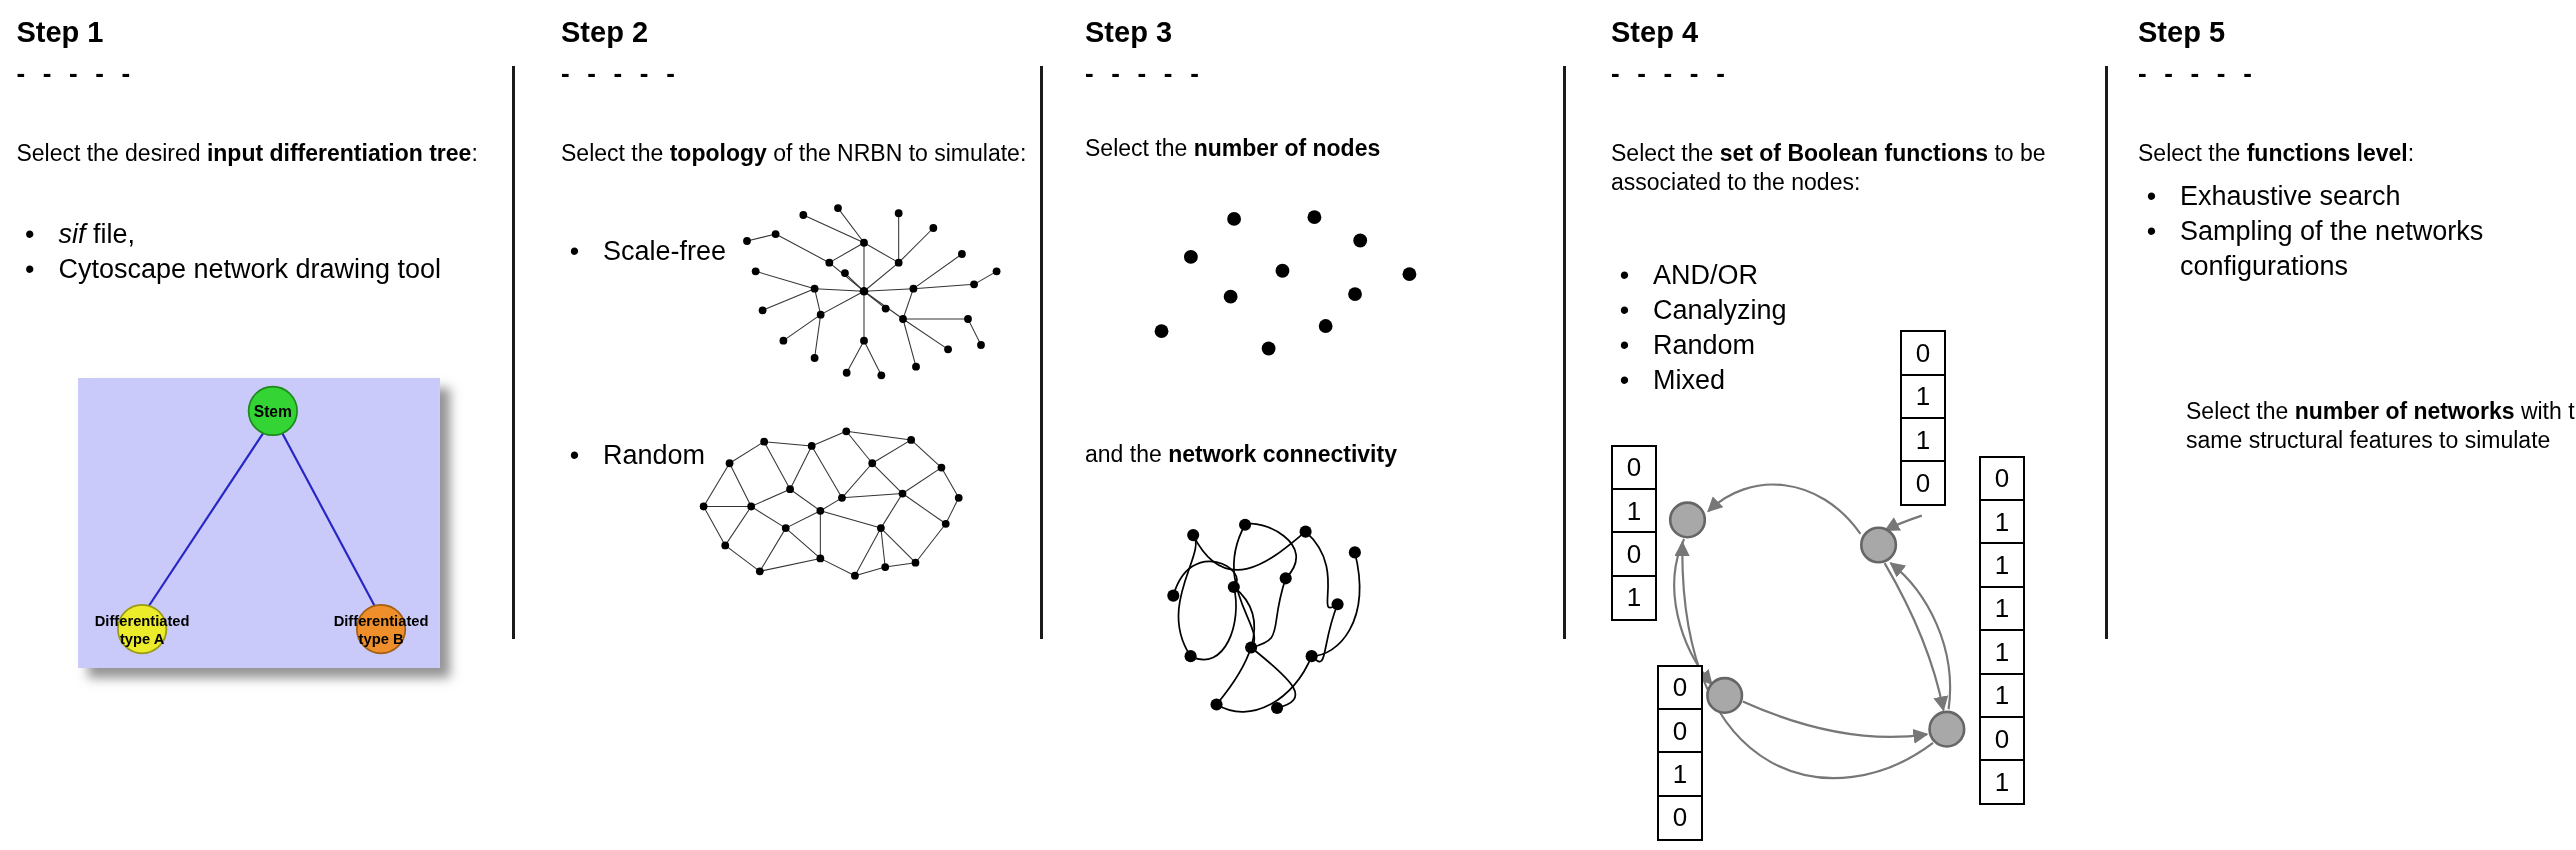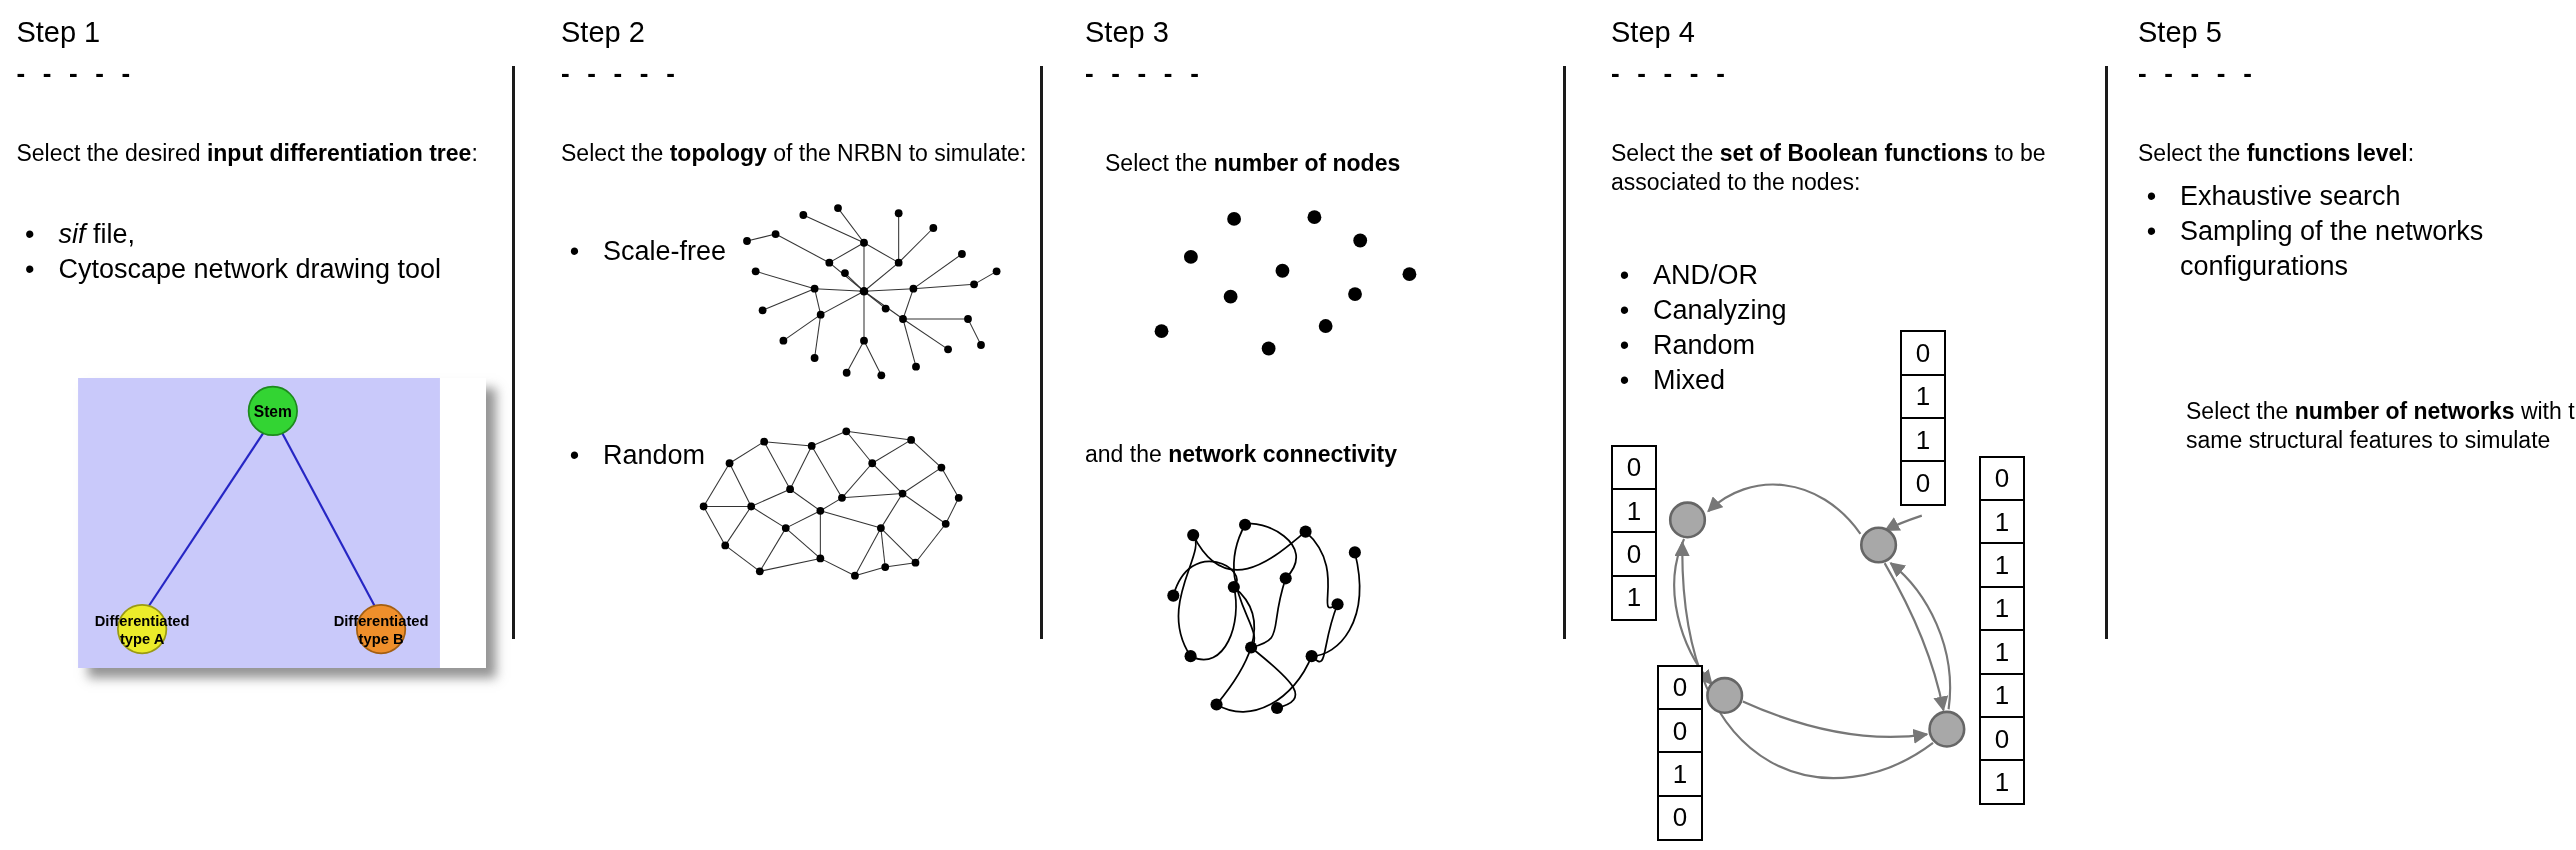--- a/index.html
+++ b/index.html
@@ -3,35 +3,35 @@
 <meta charset="utf-8">
 <style>
   * { box-sizing: border-box; margin: 0; padding: 0; }
   html, body { background: #ffffff; }
   body { font-family: "Liberation Sans", sans-serif; color: #000; }
   .canvas { position: relative; width: 2576px; height: 851px; background: #fff; overflow: hidden; }
 
   .divider { position: absolute; top: 66px; height: 573px; width: 2.6px; background: #1a1a1a; }
 
   .col { position: absolute; top: 15.6px; }
-  .step-title { position: absolute; top: 0; left: 0; font-size: 29px; font-weight: normal; text-align: center; }
+  .step-title { position: absolute; top: 0; left: 0; font-size: 29px; font-weight: bold; text-align: center; }
   .dashes { position: absolute; top: 42px; left: 0; font-size: 26px; font-weight: bold; letter-spacing: 5.2px; white-space: nowrap; }
   .para { position: absolute; left: 0; font-size: 23px; line-height: 1.30; }
   .para b { font-weight: bold; }
 
   .bullets { position: absolute; left: 0; }
   .bullet { display: flex; font-size: 27px; line-height: 1.30; }
   .bullet .dot { width: 42px; padding-left: 8.7px; flex: 0 0 42px; }
   .bullet .btext { flex: 1; }
   .bullet .btext i { font-style: italic; }
 
   .img-abs { position: absolute; }
 
   
-  .tree-fig { position: absolute; left: 62px; top: 362px; width: 408px; height: 290px;
+  .tree-fig { position: absolute; left: 62px; top: 362px; width: 362px; height: 290px;
               box-shadow: 10.4px 10.4px 10.4px rgba(90,90,90,0.65); }
   .tree-fig svg { display: block; }
 
   
   .bool-fig { position: absolute; left: 0; top: 312px; width: 485px; height: 536px; }
   .ttable { position: absolute; display: flex; flex-direction: column; }
   .tcell { width: 46px; height: 46px; background: #fff; border: 2.6px solid #000;
            display: flex; align-items: center; justify-content: center;
            font-size: 26px; margin-top: -2.6px; }
   .tcell:first-child { margin-top: 0; }
@@ -235,21 +235,21 @@
           <circle cx="320" cy="105" r="4.5"></circle>
       </g>
     </svg>
   </div>
 
   <div class="divider" style="left:1040px;"></div>
 
   <div class="col" style="left:1085px; width:472px;">
     <div class="step-title">Step 3</div>
     <div class="dashes">- - - - -</div>
-    <p class="para" style="top:133px; width:472px;margin-left:20px;"><span>Select the </span><b>number of nodes</b><span></span></p>
+    <p class="para" style="top:118px; width:472px;"><span>Select the </span><b>number of nodes</b><span></span></p>
 
     <svg class="img-abs" style="left:52px; top:177px;" width="303" height="203" viewBox="0 0 350 235">
       <g fill="#000">
         <circle cx="28" cy="160" r="8"></circle>
           <circle cx="62" cy="74" r="8"></circle>
           <circle cx="112" cy="30" r="8"></circle>
         <circle cx="108" cy="120" r="8"></circle>
           <circle cx="152" cy="180" r="8"></circle>
           <circle cx="168" cy="90" r="8"></circle>
         <circle cx="205" cy="28" r="8"></circle>

